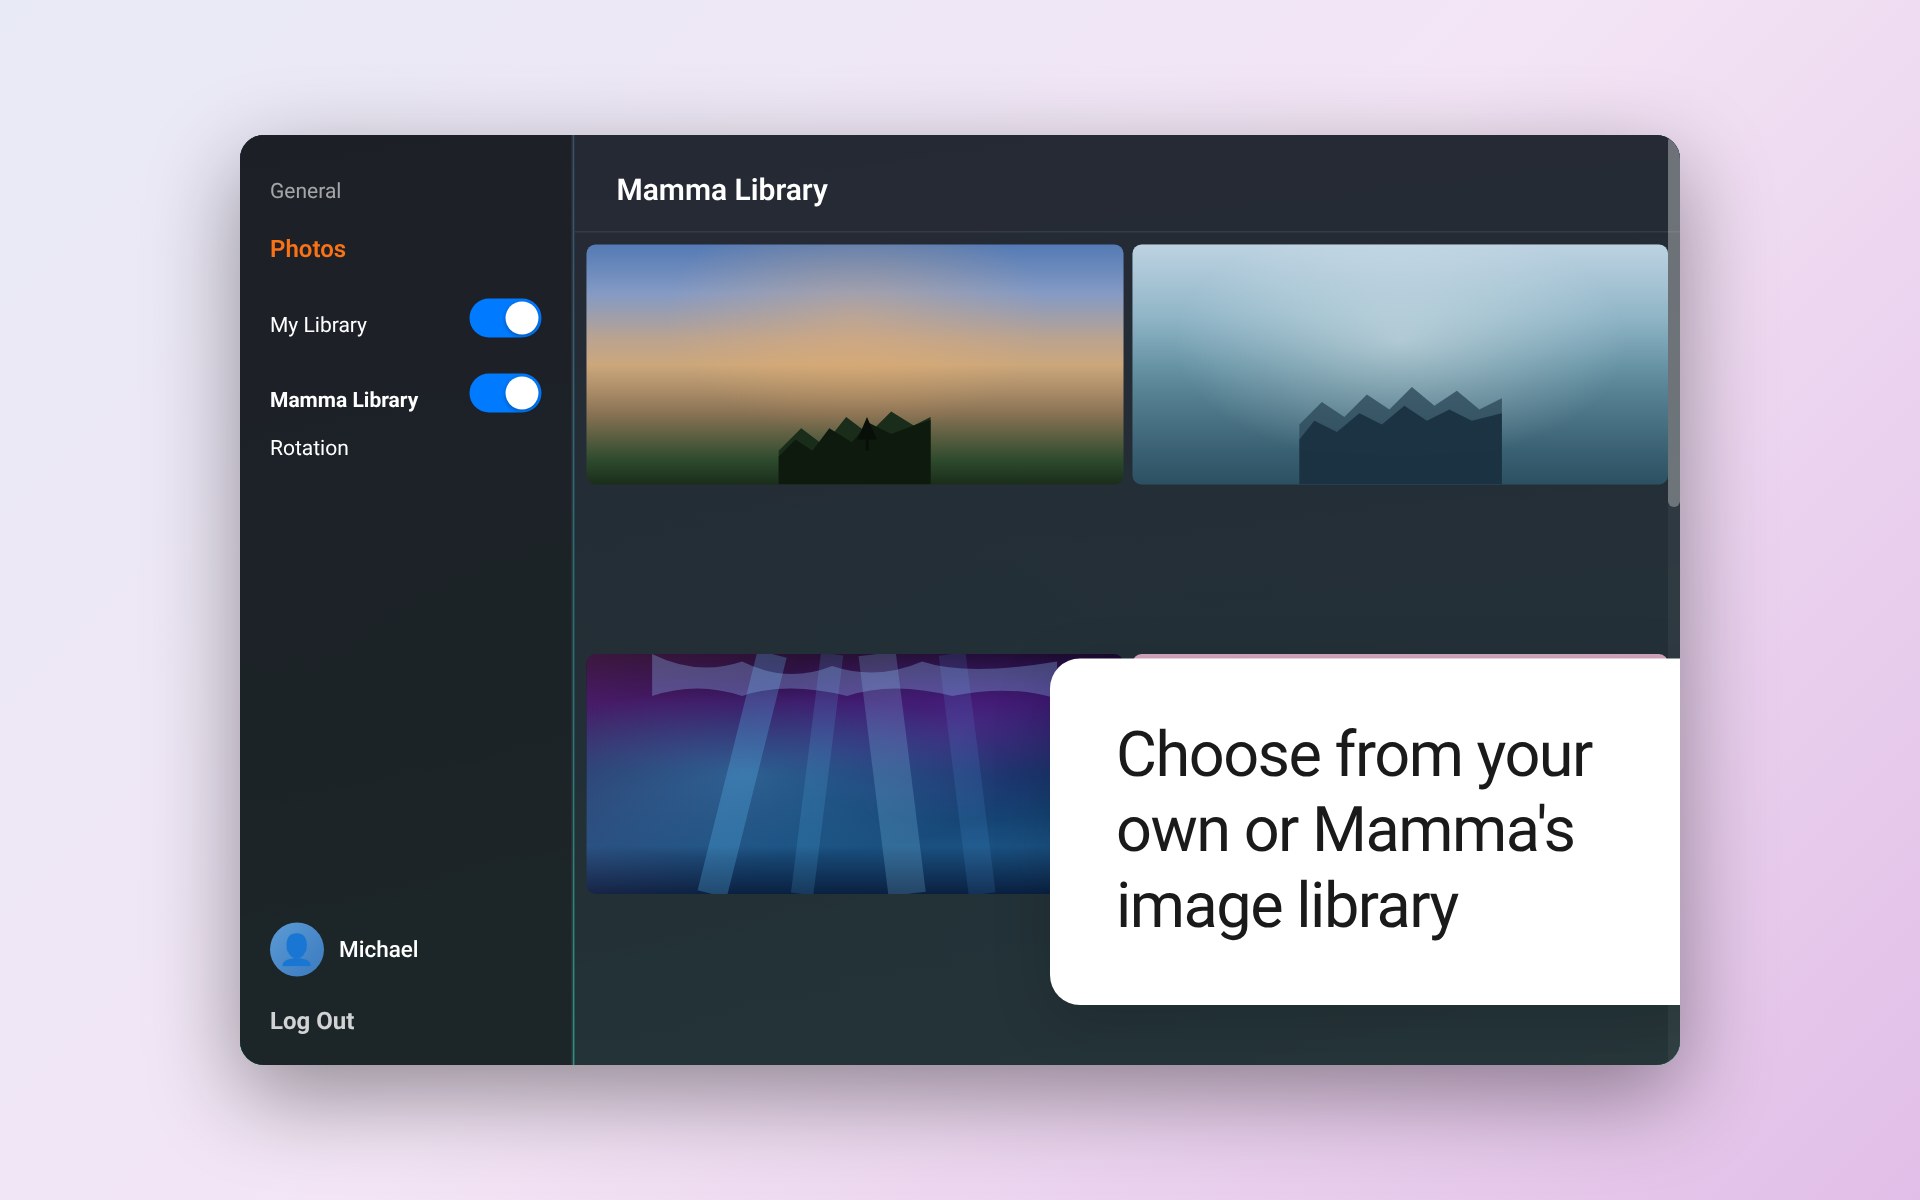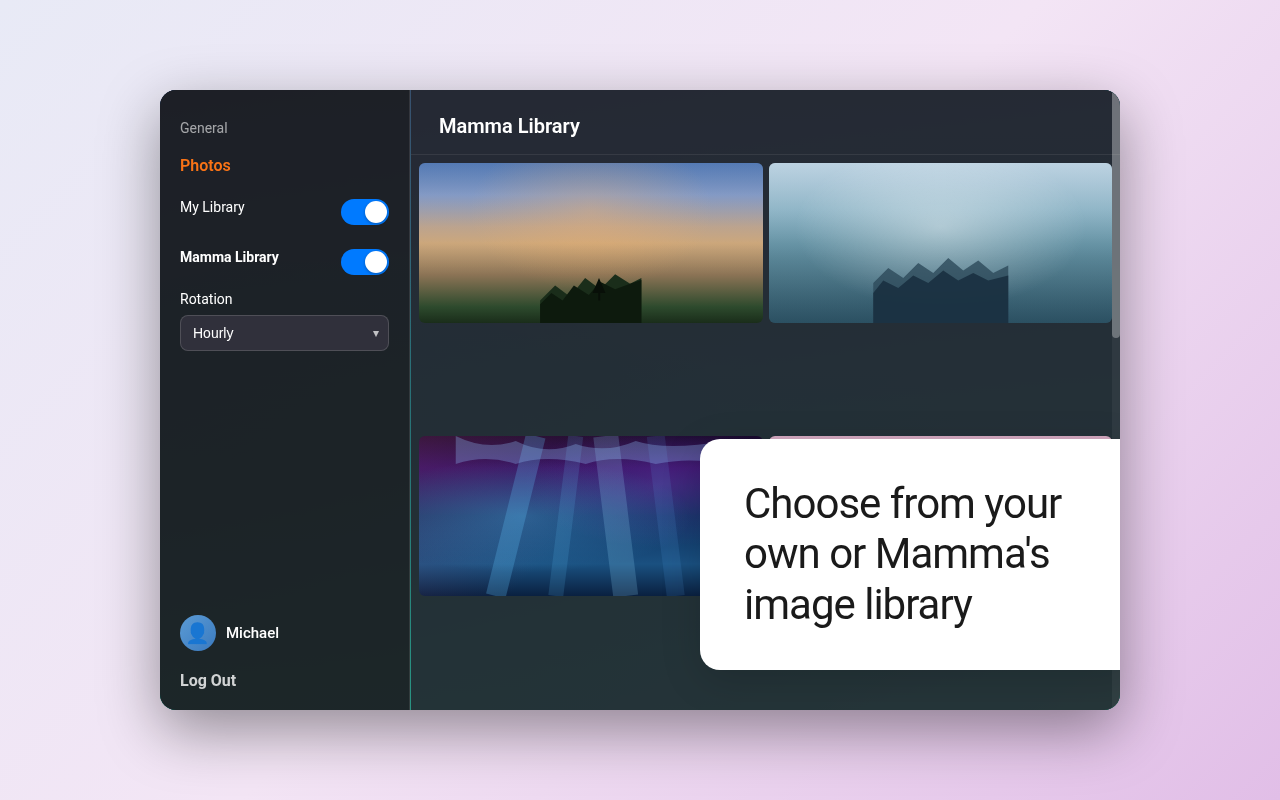--- a/index.html
+++ b/index.html
@@ -41,21 +41,21 @@
       position: absolute;
       inset: 0;
       z-index: 0;
       background:
         radial-gradient(ellipse at 20% 80%, rgba(0,120,100,0.6) 0%, transparent 50%),
         radial-gradient(ellipse at 10% 60%, rgba(0,60,80,0.8) 0%, transparent 40%),
         linear-gradient(180deg, rgba(20,40,80,0.7) 0%, rgba(0,100,120,0.5) 60%, rgba(0,150,130,0.4) 100%);
     }
 
     .sidebar {
-      width: 250px;
+      width: 222px;
       background: rgba(30, 30, 35, 0.92);
       position: relative;
       z-index: 2;
       display: flex;
       flex-direction: column;
       padding: 0;
       border-right: 1px solid rgba(255,255,255,0.1);
     }
 
     .sidebar-content {
@@ -72,21 +72,21 @@
 
     .photos-section-label {
       color: #f97316;
       font-size: 16px;
       font-weight: 600;
       margin-bottom: 18px;
     }
 
     .toggle-row {
       display: flex;
-      align-items: flex-start;
+      align-items: flex-end;
       justify-content: space-between;
       margin-bottom: 16px;
       margin-top: 24px;
     }
 
     .toggle-label {
       color: #fff;
       font-size: 14px;
       font-weight: 400;
     }
@@ -363,29 +363,20 @@
       </div>
 
       <div class="toggle-row">
         <span class="toggle-label bold">Mamma Library</span>
         <div class="toggle"></div>
       </div>
 
 
       <div class="rotation-section">
         <div class="rotation-label">Rotation</div>
-        <div class="select-wrapper">
-          <select>
-            <option>Hourly</option>
-            <option>Daily</option>
-            <option>Weekly</option>
-            <option>Never</option>
-          </select>
-          <span class="select-arrow">▾</span>
-        </div>
       </div>
     </div>
 
     <div class="user-section">
       <div class="avatar">
         <span class="avatar-icon">👤</span>
       </div>
       <span class="username">Michael</span>
     </div>
 

